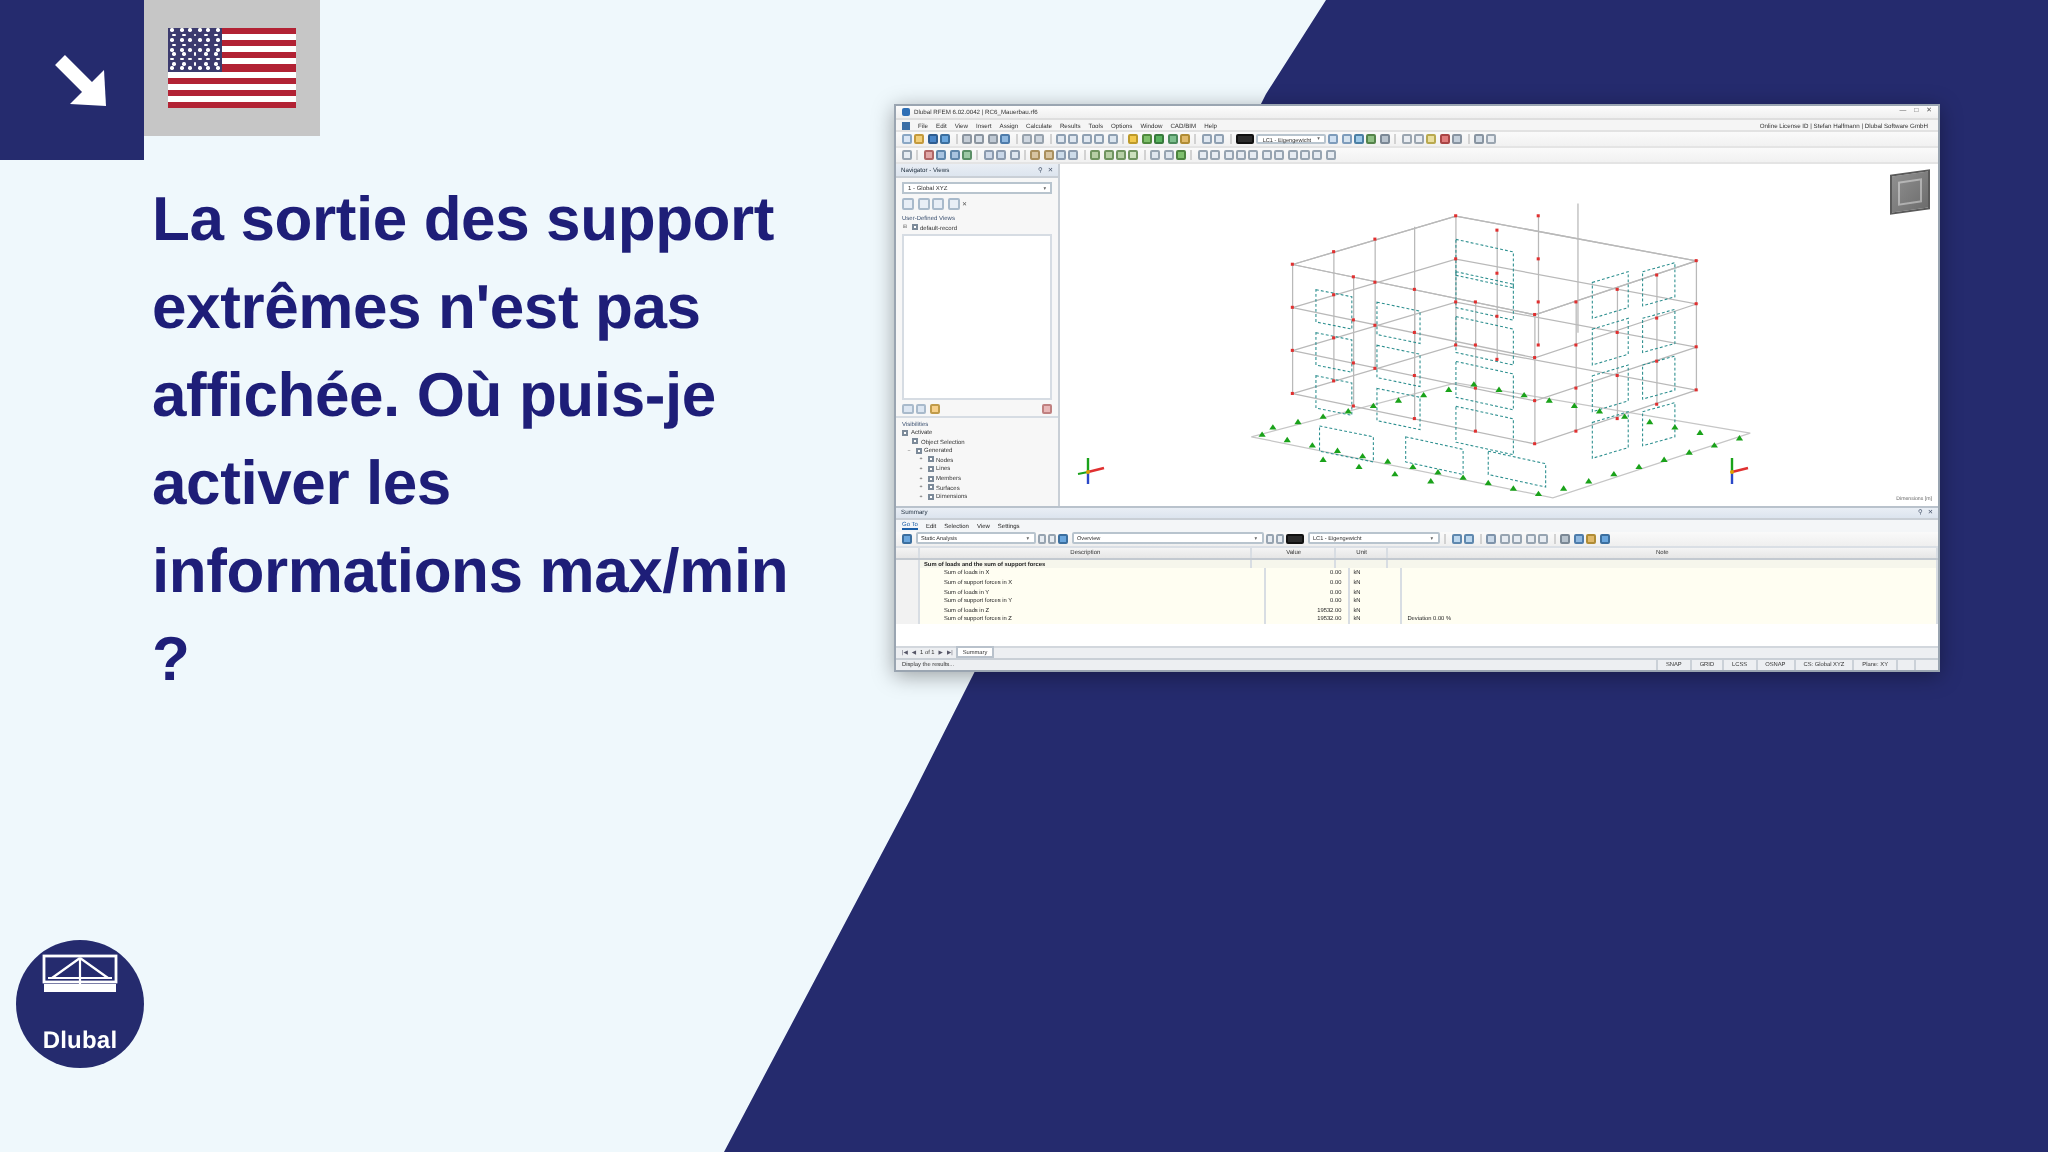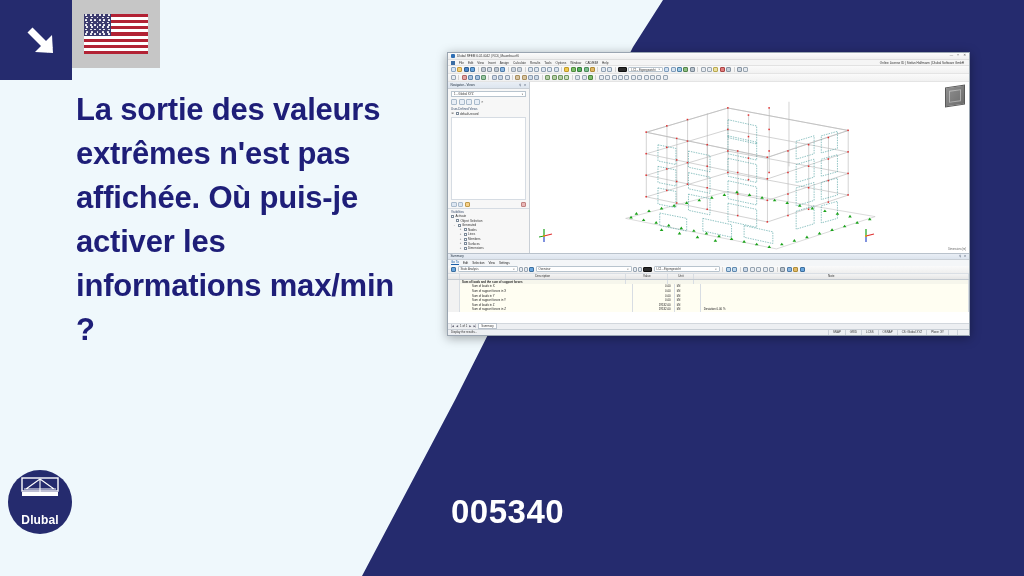--- a/index.html
+++ b/index.html
@@ -287,33 +287,32 @@
           <i class="star"></i>
           <i class="star"></i>
           <i class="star"></i>
           <i class="star"></i>
           <i class="star"></i>
         </div>
     </div>
   </div>
 </div>
 
-<div id="headline">La sortie des valeurs extrêmes n'est pas affichée. Où puis-je activer les informations max/min ?</div>
+<div id="headline">La sortie des support extrêmes n'est pas affichée. Où puis-je activer les informations max/min ?</div>
 
 <div id="logo">
   <svg id="logo-mark" viewBox="0 0 38 20">
     <rect x="1" y="1" width="36" height="13" fill="none" stroke="#ffffff" stroke-width="1.4"></rect>
     <path d="M19 2 L5 12 M19 2 L33 12 M19 2 L19 18 M3 12 L35 12" stroke="#ffffff" stroke-width="1.1" fill="none"></path>
     <rect x="1" y="15" width="36" height="4" fill="#ffffff"></rect>
   </svg>
   <div id="logo-text">Dlubal</div>
 </div>
 
 <div id="faq-row">
-  <div id="faq-number">005340</div>
 </div>
 
 <div id="app-window">
 
   <div class="titlebar">
     <div class="title-ico"></div>
     <div class="title-text">Dlubal RFEM 6.02.0042 | RC6_Mauerbau.rf6</div>
     <div class="win-btns">
       <span class="win-btn">—</span>
       <span class="win-btn">□</span>

